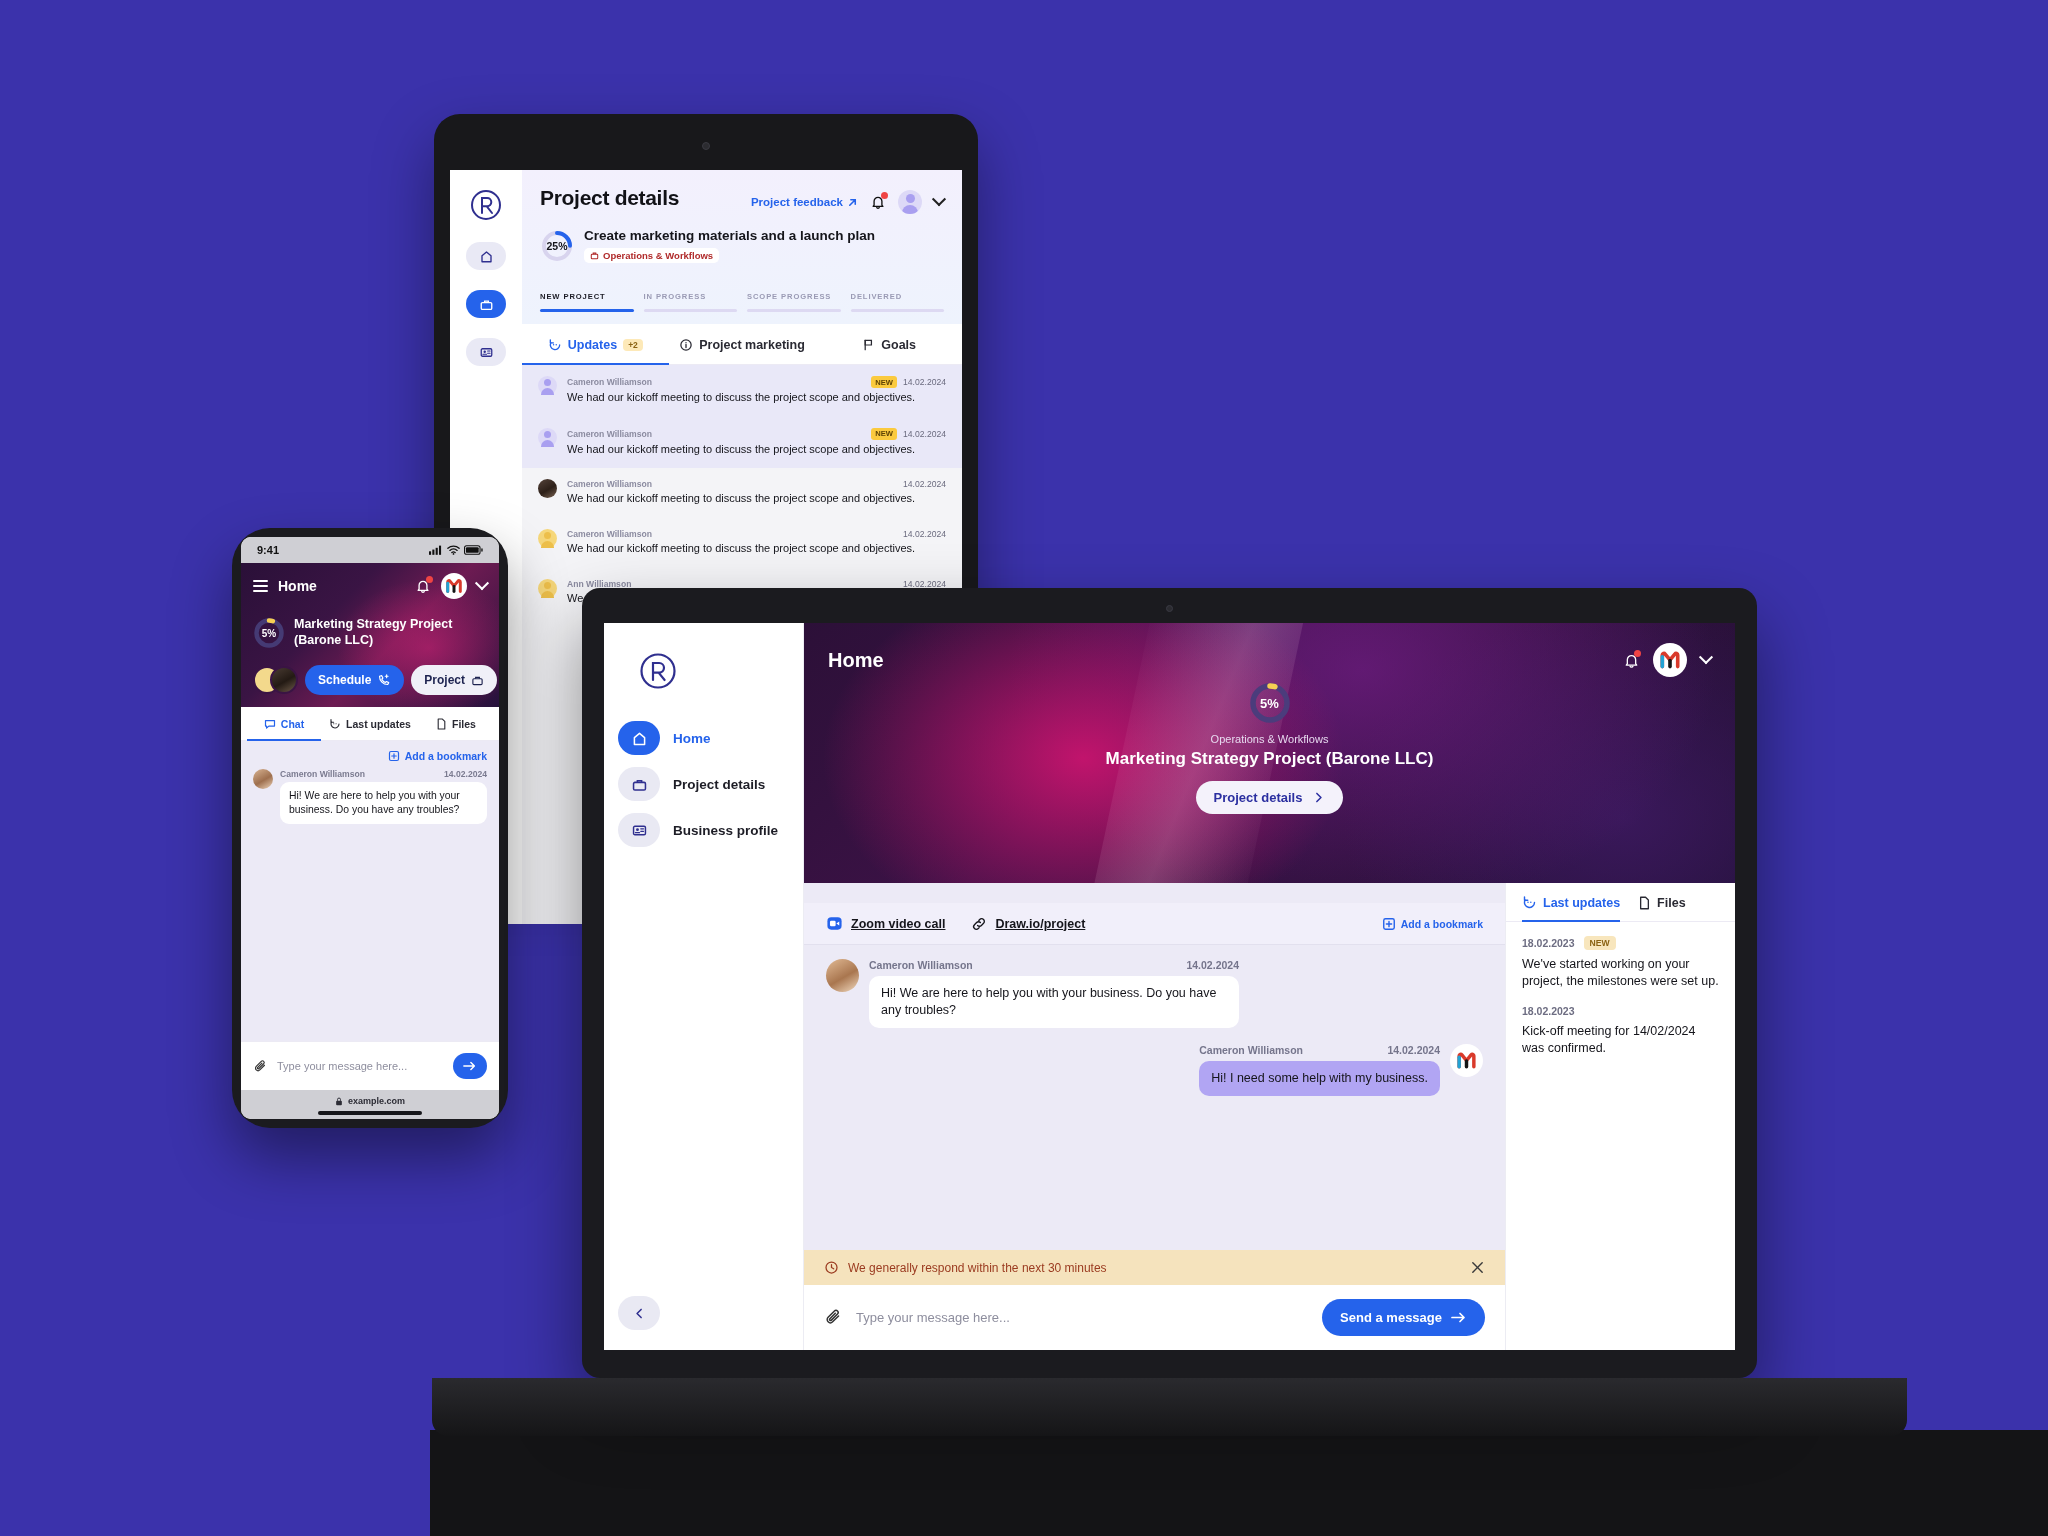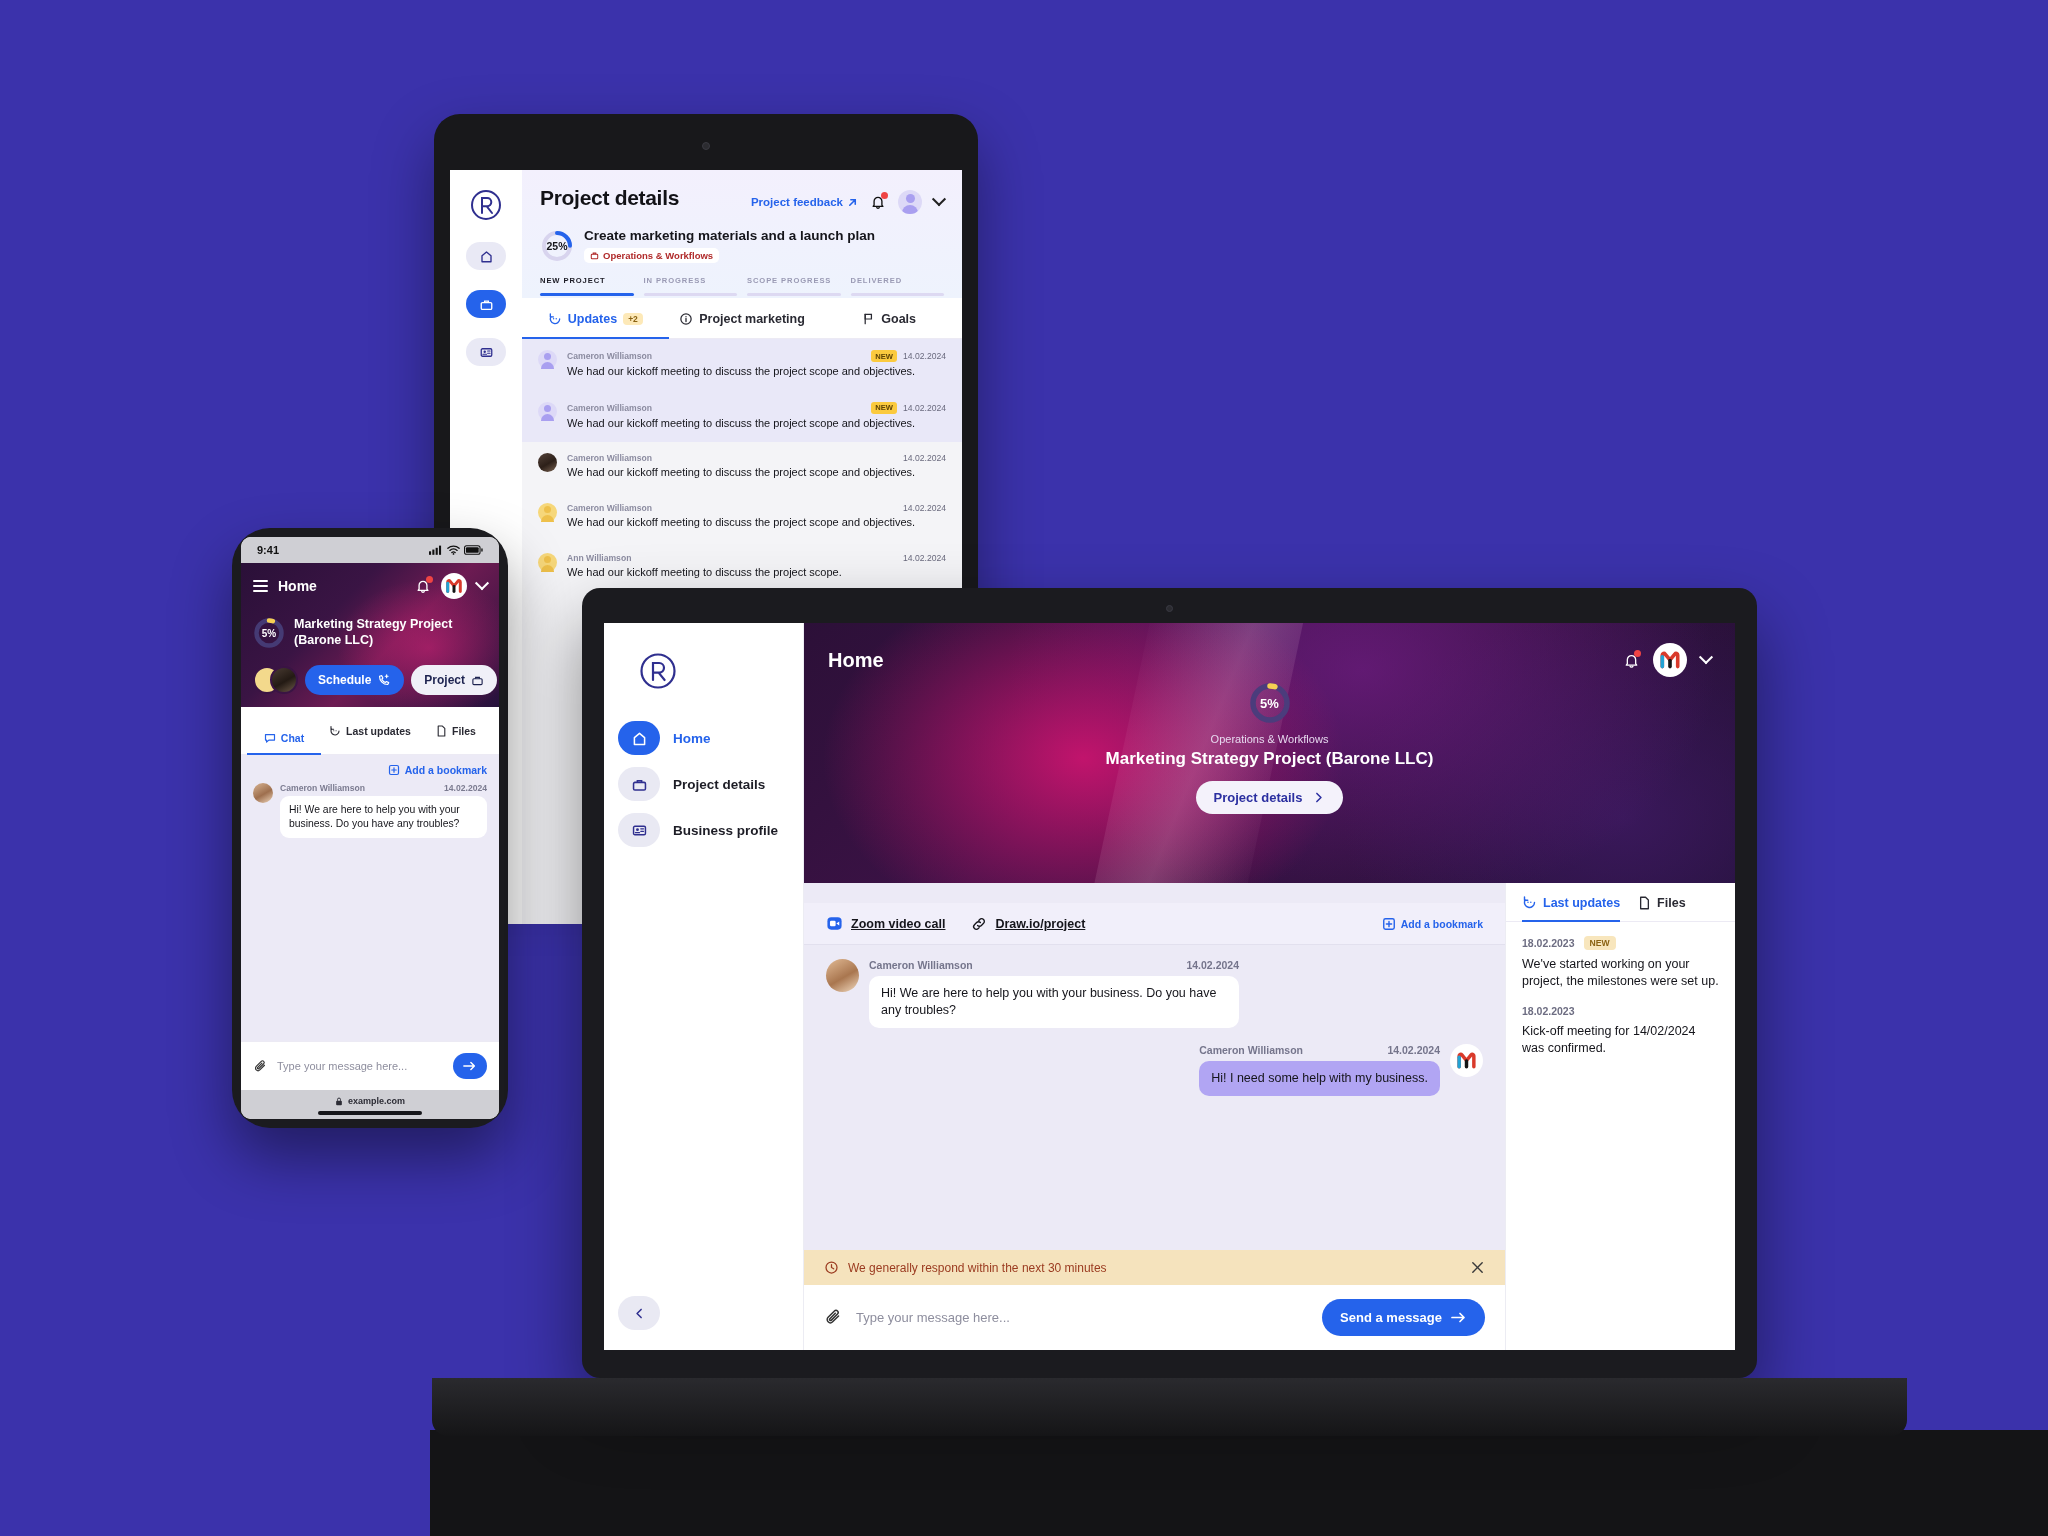--- a/index.html
+++ b/index.html
@@ -56,21 +56,21 @@
   .bell .dot { position: absolute; right: -2px; top: -2px; width: 7px; height: 7px; border-radius: 50%; background: #ef4444; }
   .avatar-chip { width: 24px; height: 24px; border-radius: 50%; background: #ddd9f7; overflow: hidden; position: relative; }
   .avatar-chip::before { content:""; position:absolute; left:50%; top:4px; width:9px; height:9px; margin-left:-4.5px; border-radius:50%; background:#a99ff0; }
   .avatar-chip::after { content:""; position:absolute; left:50%; bottom:0; width:16px; height:9px; margin-left:-8px; border-radius:8px 8px 0 0; background:#a99ff0; }
   .chev { width: 10px; height: 10px; border-right: 2px solid #222; border-bottom: 2px solid #222; transform: rotate(45deg) translate(-2px,-2px); }
   .t-sub { display: flex; align-items: center; gap: 10px; margin-top: 14px; }
   .ring { position: relative; width: 34px; height: 34px; flex: none; }
   .ring .pct { position: absolute; inset: 0; display: flex; align-items: center; justify-content: center; font-size: 10.5px; font-weight: 700; color: #15151b; }
   .t-subtext .l1 { font-size: 13.5px; font-weight: 700; color: #15151b; }
   .tag { display: inline-flex; align-items: center; gap: 4px; background: #fff; border-radius: 5px; padding: 2px 6px; margin-top: 5px; font-size: 9.5px; font-weight: 700; color: #b02a2a; }
-  .stages { display: flex; gap: 10px; margin-top: 12px; padding-bottom: 2px; }
+  .stages { display: flex; gap: 10px; margin-top: 28px; padding-bottom: 12px; }
   .stage-item { flex: 1; }
   .stage-item .lab { font-size: 7.6px; font-weight: 700; letter-spacing: .9px; color: #9a9ab4; }
   .stage-item.done .lab { color: #1c1c25; }
   .stage-item .bar { height: 3px; border-radius: 2px; background: #ddd9f2; margin-top: 8px; }
   .stage-item.done .bar { background: #2563eb; }
   .t-tabs { display: flex; background: #fff; border-bottom: 1px solid #eceaf4; }
   .t-tab { flex: 1; display: flex; align-items: center; justify-content: center; gap: 6px; padding: 14px 0 12px; font-size: 12.5px; font-weight: 700; color: #2a2a33; position: relative; }
   .t-tab.active { color: #2563eb; }
   .t-tab.active::after { content: ""; position: absolute; left: 0; right: 0; bottom: -1px; height: 2.5px; background: #2563eb; }
   .pill-2 { background: #fde9b8; color: #8a6212; border-radius: 4px; font-size: 8.5px; padding: 1px 5px; font-weight: 700; }
@@ -116,21 +116,21 @@
   .p-actions { display: flex; align-items: center; gap: 7px; margin-top: 16px; position: relative; }
   .stackav { display: flex; }
   .stackav span { width: 28px; height: 28px; border-radius: 50%; border: 2px solid #3a1444; }
   .stackav span + span { margin-left: -11px; }
   .sa1 { background: #f3d98c; }
   .sa2 { background: linear-gradient(150deg,#4a3c33,#231a14 55%,#6d5a49); }
   .btn-blue { background: #2563eb; color: #fff; border-radius: 18px; padding: 8px 13px; font-size: 12px; font-weight: 700; display: flex; align-items: center; gap: 6px; }
   .btn-white { background: #f0f0f8; color: #1d2350; border-radius: 18px; padding: 8px 13px; font-size: 12px; font-weight: 700; display: flex; align-items: center; gap: 6px; }
   .p-tabs { display: flex; background: #fff; border-bottom: 1px solid #eceaf4; }
   .p-tab { flex: 1; display: flex; align-items: center; justify-content: center; gap: 5px; padding: 11px 0 10px; font-size: 10.5px; font-weight: 700; color: #2a2a33; position: relative; }
-  .p-tab.active { color: #2563eb; margin-top: 14px; }
+  .p-tab.active { color: #2563eb; }
   .p-tab.active::after { content: ""; position: absolute; left: 6px; right: 6px; bottom: -1px; height: 2.5px; background: #2563eb; }
   .p-chat { flex: 1; background: #eceaf6; display: flex; flex-direction: column; }
   .p-bookmark { display: flex; justify-content: flex-end; padding: 9px 12px 7px; }
   .bookmark-link { color: #2563eb; font-size: 10.5px; font-weight: 700; display: flex; align-items: center; gap: 5px; }
   .p-msg { display: flex; gap: 7px; padding: 0 12px; }
   .p-msg .ava { width: 20px; height: 20px; border-radius: 50%; flex: none; background: linear-gradient(150deg,#d9b594,#9e6f4e 55%,#f0d7bd); }
   .p-msg .meta { display: flex; justify-content: space-between; font-size: 8.6px; color: #7b7b90; font-weight: 600; }
   .p-bubble { background: #fff; border-radius: 9px; padding: 7px 9px; font-size: 10.4px; color: #15151b; line-height: 1.35; margin-top: 3px; }
   .p-compose { background: #fff; display: flex; align-items: center; gap: 9px; padding: 11px 12px; border-top: 1px solid #eceaf4; }
   .p-compose .ph { flex: 1; font-size: 11px; color: #8e8e9e; }

